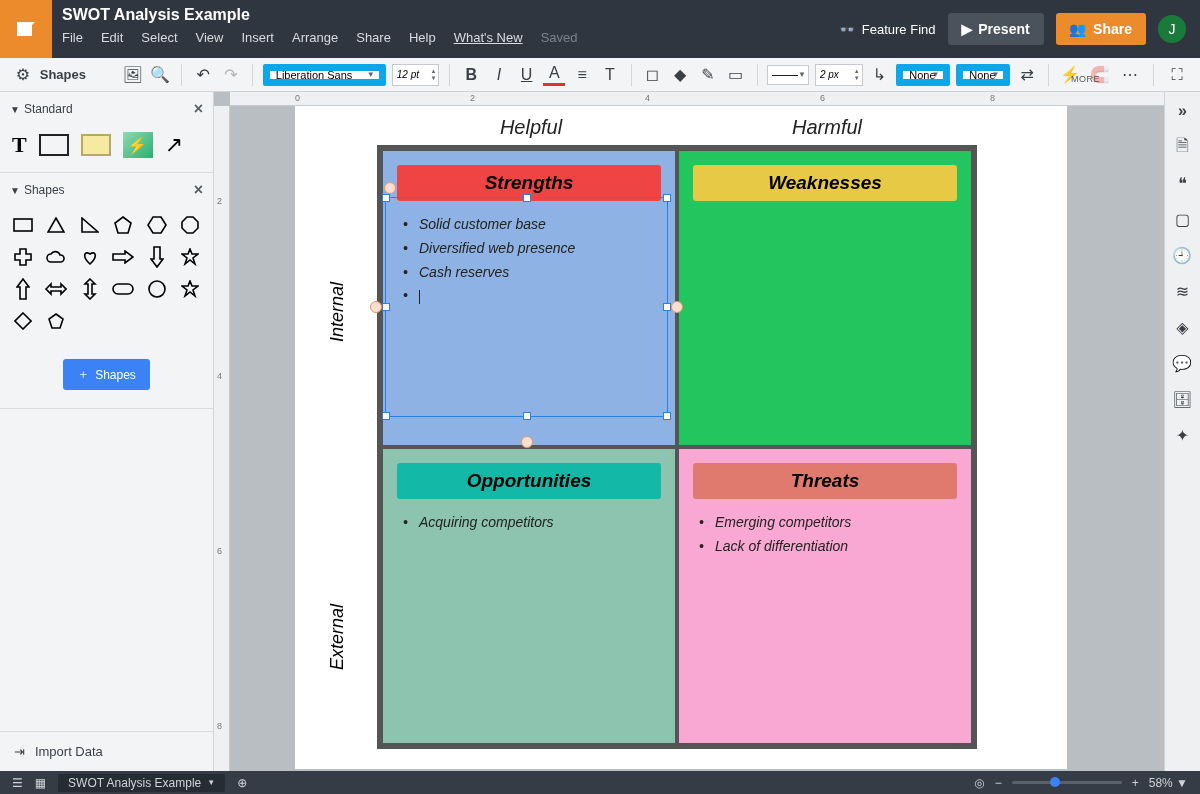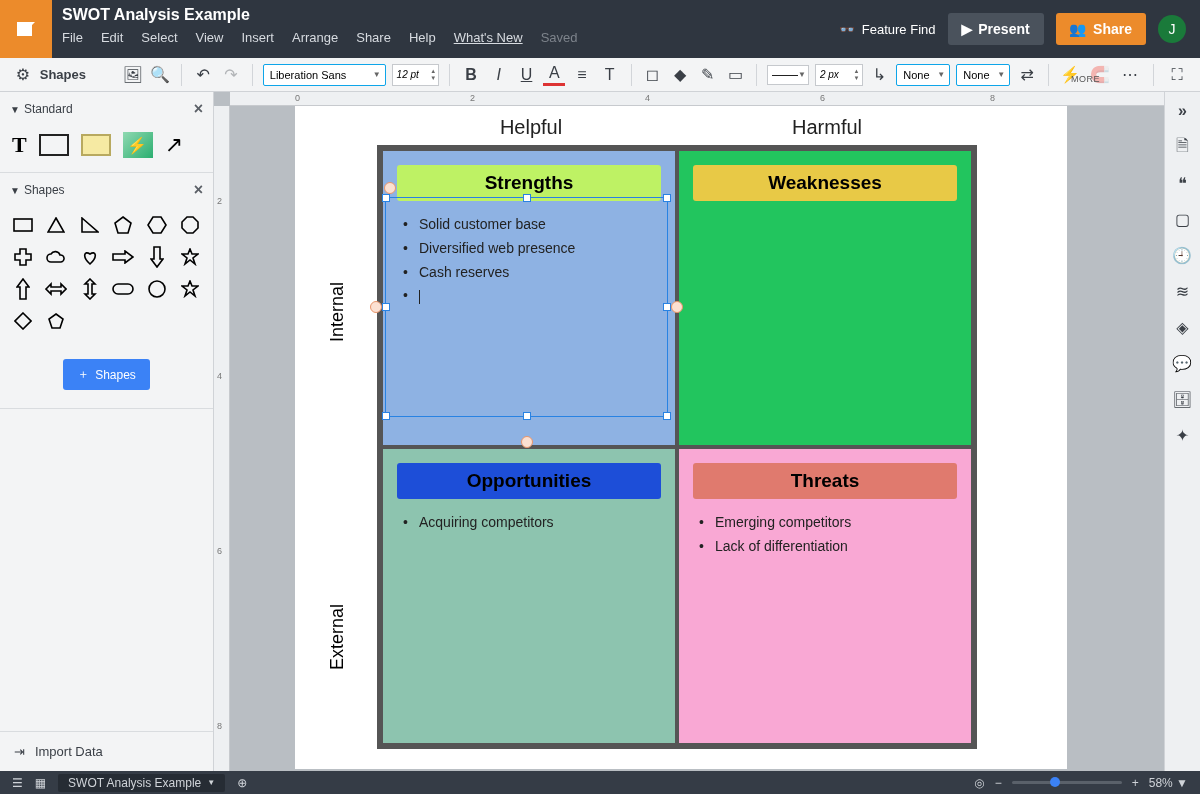--- a/index.html
+++ b/index.html
@@ -21,21 +21,21 @@
 .btn { height: 32px; padding: 0 14px; border-radius: 3px; display: inline-flex; align-items: center; gap: 6px; font-size: 14px; font-weight: bold; cursor: pointer; }
 .btn-present { background: #4a525c; color: #fff; }
 .btn-share { background: #ec8b2b; color: #fff; }
 .avatar { width: 28px; height: 28px; border-radius: 50%; background: #1a7a3a; color: #fff; display: flex; align-items: center; justify-content: center; font-size: 14px; }
 
 
 .toolbar { height: 34px; background: #f3f4f5; border-bottom: 1px solid #cfd2d6; display: flex; align-items: center; padding: 0 12px; gap: 6px; }
 .tb-sep { width: 1px; height: 22px; background: #d2d5d9; margin: 0 4px; }
 .tb-icon { width: 22px; height: 22px; display: flex; align-items: center; justify-content: center; cursor: pointer; color: #3a3f46; }
 .tb-label { font-size: 13px; font-weight: bold; color: #3a3f46; }
-.select-box { height: 22px; border: 1px solid #0ea5e9; background: #fff; font-size: 11px; padding: 0 20px 0 6px; display: flex; align-items: center; position: relative; border-radius: 2px;}
+.select-box { height: 22px; border: 7px solid #0ea5e9; background: #fff; font-size: 11px; padding: 0 20px 0 6px; display: flex; align-items: center; position: relative; border-radius: 2px;}
 .select-box::after { content: "▼"; position: absolute; right: 4px; font-size: 8px; color: #666; }
 .line-style { width: 42px; height: 20px; border: 1px solid #c6c9cd; background: #fff; position: relative; }
 .line-style::before { content:""; position:absolute; left:4px; right:10px; top:50%; border-top:1px solid #222;}
 .line-style::after { content:"▼"; position:absolute; right:2px; top:4px; font-size:8px; color:#666;}
 .spin-box{ height:22px; width:48px; border:1px solid #c6c9cd; background:#fff; font-size:10px; display:flex; align-items:center; padding:0 12px 0 4px; position:relative;font-style:italic;}
 .spin-box::after{ content:"▲\A▼"; white-space:pre; position:absolute; right:2px; font-size:6px; line-height:7px; color:#666;}
 .more-label{ font-size:9px; color:#555; position:absolute; right:88px; bottom:2px; letter-spacing:0.5px;}
 .fullscreen-icn{ margin-left:auto;}
 
 
@@ -57,34 +57,34 @@
 .shapes-btn-wrap{text-align:center; padding-bottom:18px;}
 .import-data{ margin-top:auto; border-top:1px solid #d9dcdf; padding:12px 14px; font-size:13px; color:#3a3f46; display:flex; align-items:center; gap:10px; cursor:pointer;}
 
 
 .canvas-wrap{ flex:1; display:flex; flex-direction:column; position:relative; background:#b9bec3;}
 .ruler-h{ height:14px; background:#eef0f2; border-bottom:1px solid #c7cace; margin-left:16px; position:relative; font-size:9px; color:#777;}
 .ruler-h span{position:absolute; top:1px;}
 .ruler-v{ width:16px; background:#eef0f2; border-right:1px solid #c7cace; position:absolute; top:14px; bottom:0; left:0; font-size:9px; color:#777;}
 .ruler-v span{position:absolute; left:3px;}
 .canvas-scroll{ position:absolute; top:14px; left:16px; right:0; bottom:0; overflow:hidden;}
-.page{ width:772px; min-height:620px; background:#fff; margin:0 auto 0 65px; position:relative; padding:8px 0 20px;}
+.page{ width:772px; min-height:620px; background:#fff; margin:0 auto 0 65px; position:relative; padding:8px 0 20px;font-style:italic;}
 .col-labels{ display:flex; justify-content:space-around; font-size:20px; color:#222; padding: 2px 90px 6px;}
 .row-label-int{ position:absolute; left:32px; top:236px; transform:rotate(-90deg); transform-origin:left top; font-size:18px;}
 .row-label-ext{ position:absolute; left:32px; top:564px; transform:rotate(-90deg); transform-origin:left top; font-size:18px;}
 .swot-grid{ border:4px solid #555; width:600px; margin-left:82px; display:grid; grid-template-columns:1fr 1fr; grid-template-rows:298px 298px;}
 .quad{ border:2px solid #555; padding:14px 14px; position:relative;}
 .q-s{ background:#8eb2e3;}
 .q-w{ background:#22c55e;}
 .q-o{ background:#8dc4af;}
 .q-t{ background:#f9a8d4;}
 .quad-title{ text-align:center; font-size:19px; font-weight:bold; padding:7px 0; border-radius:3px; margin-bottom:12px;}
-.q-s .quad-title{ background:#bef264;}
+.q-s .quad-title{ background:#ef4444;}
 .q-w .quad-title{ background:#e8c946;}
-.q-o .quad-title{ background:#1d4ed8;}
+.q-o .quad-title{ background:#14b8a6;}
 .q-t .quad-title{ background:#e07a6e;}
 .quad ul{ list-style: none; padding-left:22px; font-size:14px; line-height:1.7; color:#222;}
 .quad ul li::before{ content:"•"; display:inline-block; width:16px; margin-left:-16px;}
 .sel-box{ position:absolute; border:1px solid #2882e3; left:90px; top:91px; width:283px; height:220px;}
 .sel-handle{ position:absolute; width:8px; height:8px; background:#fff; border:1px solid #2882e3;}
 .sh-tl{top:-4px;left:-4px;} .sh-tr{top:-4px;right:-4px;} .sh-bl{bottom:-4px;left:-4px;} .sh-br{bottom:-4px;right:-4px;}
 .sh-tm{top:-4px;left:50%;margin-left:-4px;} .sh-bm{bottom:-4px;left:50%;margin-left:-4px;}
 .sh-ml{left:-4px;top:50%;margin-top:-4px;} .sh-mr{right:-4px;top:50%;margin-top:-4px;}
 .sel-hit{ position:absolute; width:12px; height:12px; border-radius:50%; background:#fbe0d2; border:1px solid #e8956b;}
 .sh-lh{left:-16px; top:50%; margin-top:-6px;}

